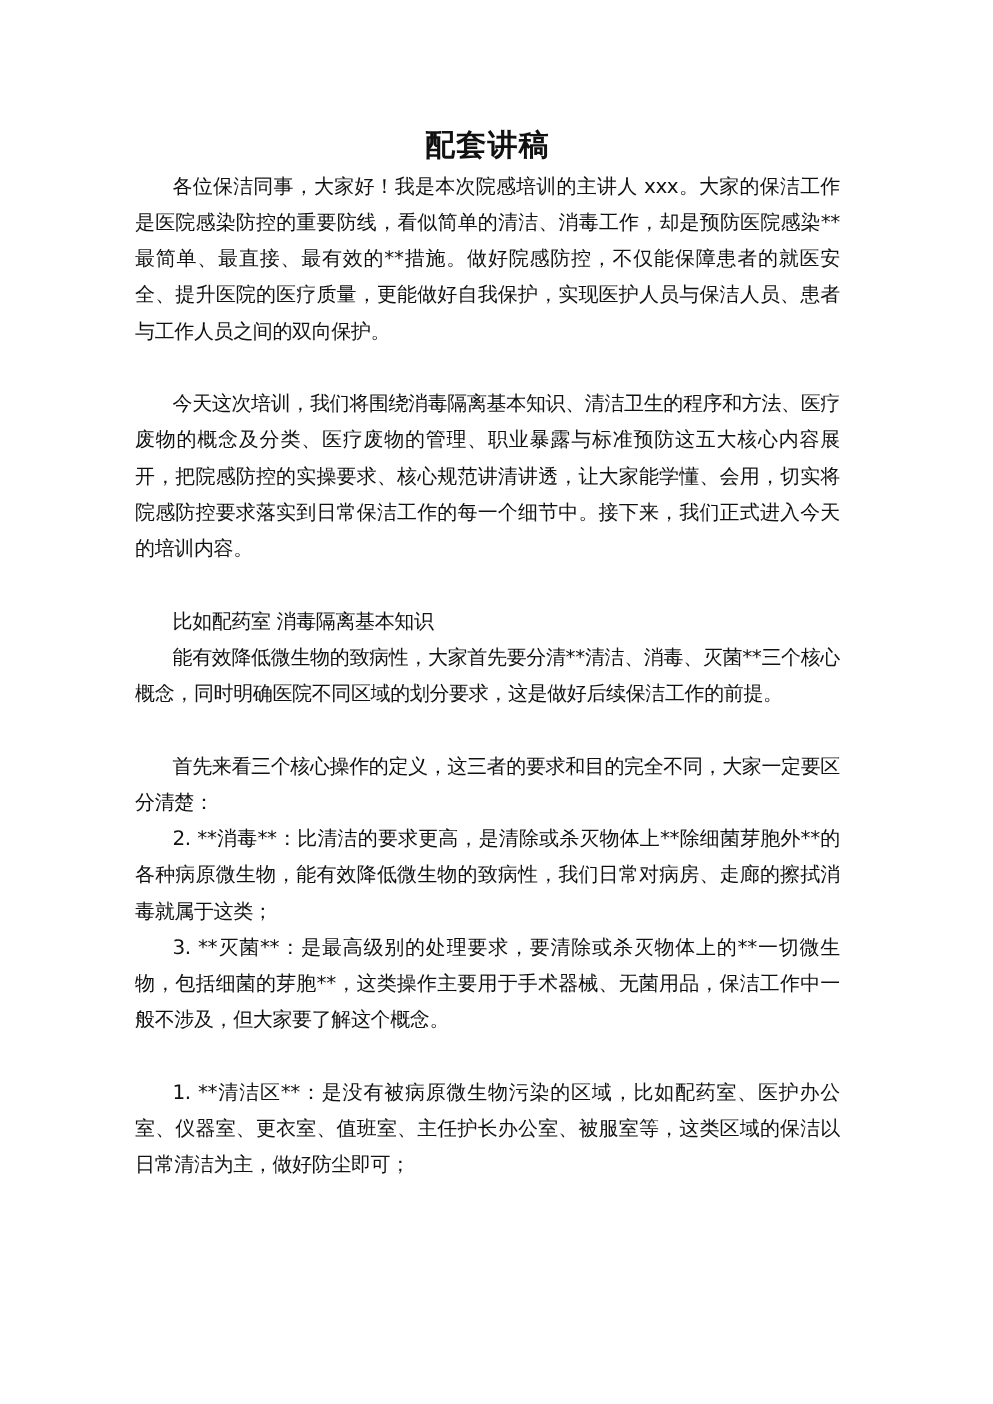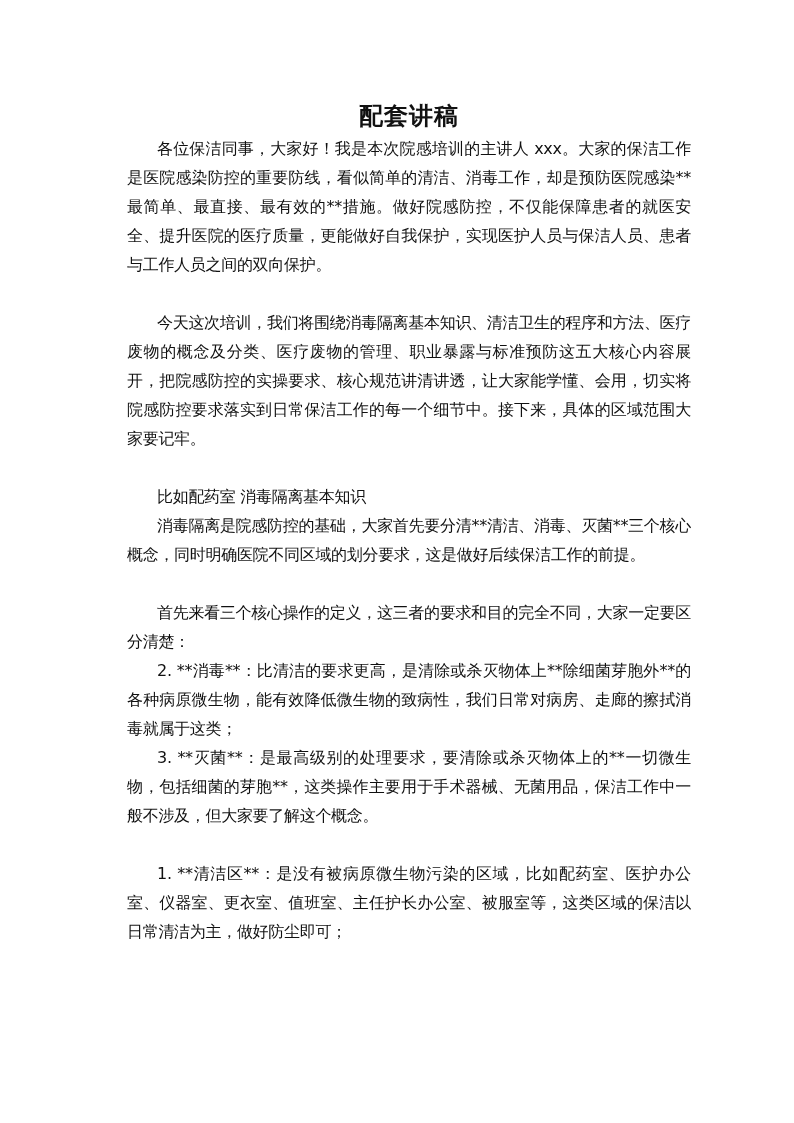--- a/index.html
+++ b/index.html
@@ -10,21 +10,21 @@
   body {
     width: 794px;
     height: 1123px;
     position: relative;
     overflow: hidden;
     font-family: "DejaVu Sans", "Liberation Sans", sans-serif;
     color: #111111;
   }
   .page {
     position: absolute;
-    left: 127px;
+    left: 108px;
     top: 98px;
     width: 564px;
   }
   .title {
     text-align: center;
     font-size: 24px;
     font-weight: bold;
     font-family: "DejaVu Serif", "Liberation Serif", serif;
     letter-spacing: 1px;
     height: 36px;
@@ -46,23 +46,23 @@
   }
 </style>
 </head>
 <body>
 
 <div class="page">
   <h1 class="title">配套讲稿</h1>
 
   <p class="para">各位保洁同事，大家好！我是本次院感培训的主讲人 xxx。大家的保洁工作是医院感染防控的重要防线，看似简单的清洁、消毒工作，却是预防医院感染**最简单、最直接、最有效的**措施。做好院感防控，不仅能保障患者的就医安全、提升医院的医疗质量，更能做好自我保护，实现医护人员与保洁人员、患者与工作人员之间的双向保护。</p>
   <div class="gap"></div>
-  <p class="para">今天这次培训，我们将围绕消毒隔离基本知识、清洁卫生的程序和方法、医疗废物的概念及分类、医疗废物的管理、职业暴露与标准预防这五大核心内容展开，把院感防控的实操要求、核心规范讲清讲透，让大家能学懂、会用，切实将院感防控要求落实到日常保洁工作的每一个细节中。接下来，具体的区域范围大家要记牢。</p>
+  <p class="para">今天这次培训，我们将围绕消毒隔离基本知识、清洁卫生的程序和方法、医疗废物的概念及分类、医疗废物的管理、职业暴露与标准预防这五大核心内容展开，把院感防控的实操要求、核心规范讲清讲透，让大家能学懂、会用，切实将院感防控要求落实到日常保洁工作的每一个细节中。接下来，我们正式进入今天的培训内容。</p>
   <div class="gap"></div>
   <p class="para">比如配药室  消毒隔离基本知识</p>
-  <p class="para">消毒隔离是院感防控的基础，大家首先要分清**清洁、消毒、灭菌**三个核心概念，同时明确医院不同区域的划分要求，这是做好后续保洁工作的前提。</p>
+  <p class="para">能有效降低微生物的致病性，大家首先要分清**清洁、消毒、灭菌**三个核心概念，同时明确医院不同区域的划分要求，这是做好后续保洁工作的前提。</p>
   <div class="gap"></div>
   <p class="para">首先来看三个核心操作的定义，这三者的要求和目的完全不同，大家一定要区分清楚：</p>
   <p class="para">2. **消毒**：比清洁的要求更高，是清除或杀灭物体上**除细菌芽胞外**的各种病原微生物，能有效降低微生物的致病性，我们日常对病房、走廊的擦拭消毒就属于这类；</p>
   <p class="para">3. **灭菌**：是最高级别的处理要求，要清除或杀灭物体上的**一切微生物，包括细菌的芽胞**，这类操作主要用于手术器械、无菌用品，保洁工作中一般不涉及，但大家要了解这个概念。</p>
   <div class="gap"></div>
   <p class="para">1. **清洁区**：是没有被病原微生物污染的区域，比如配药室、医护办公室、仪器室、更衣室、值班室、主任护长办公室、被服室等，这类区域的保洁以日常清洁为主，做好防尘即可；</p>
 </div>
 
 </body></html>

